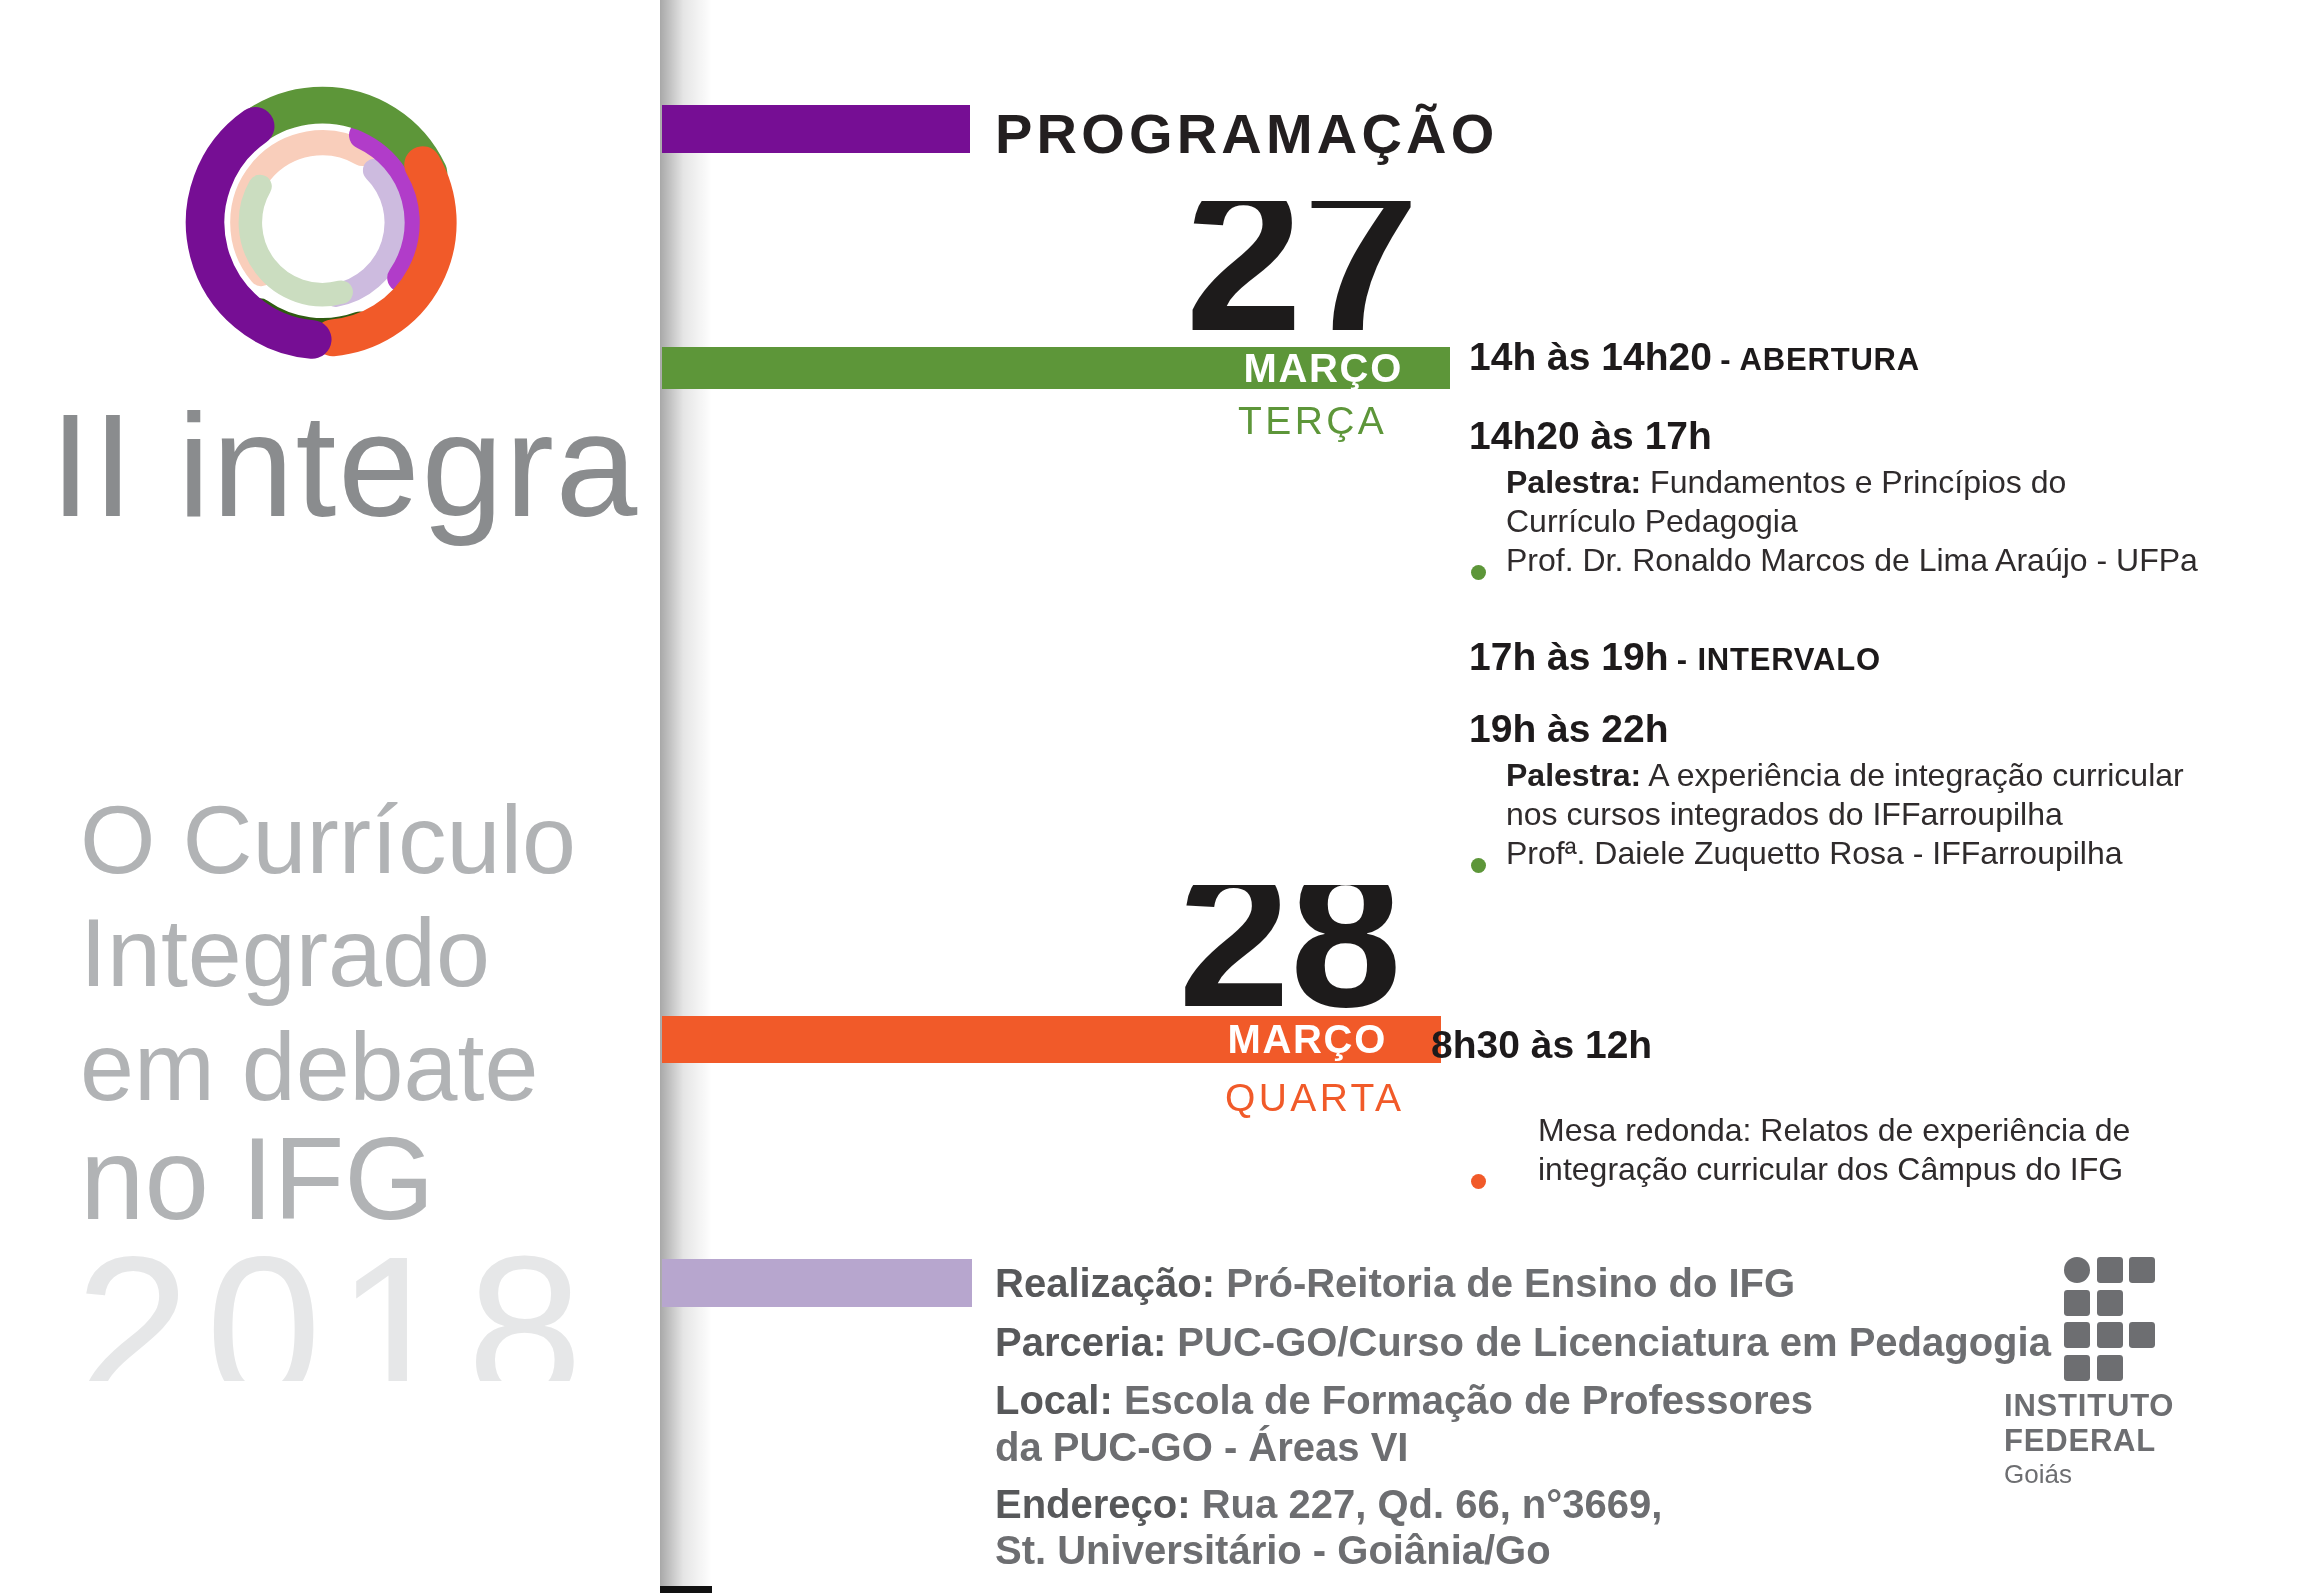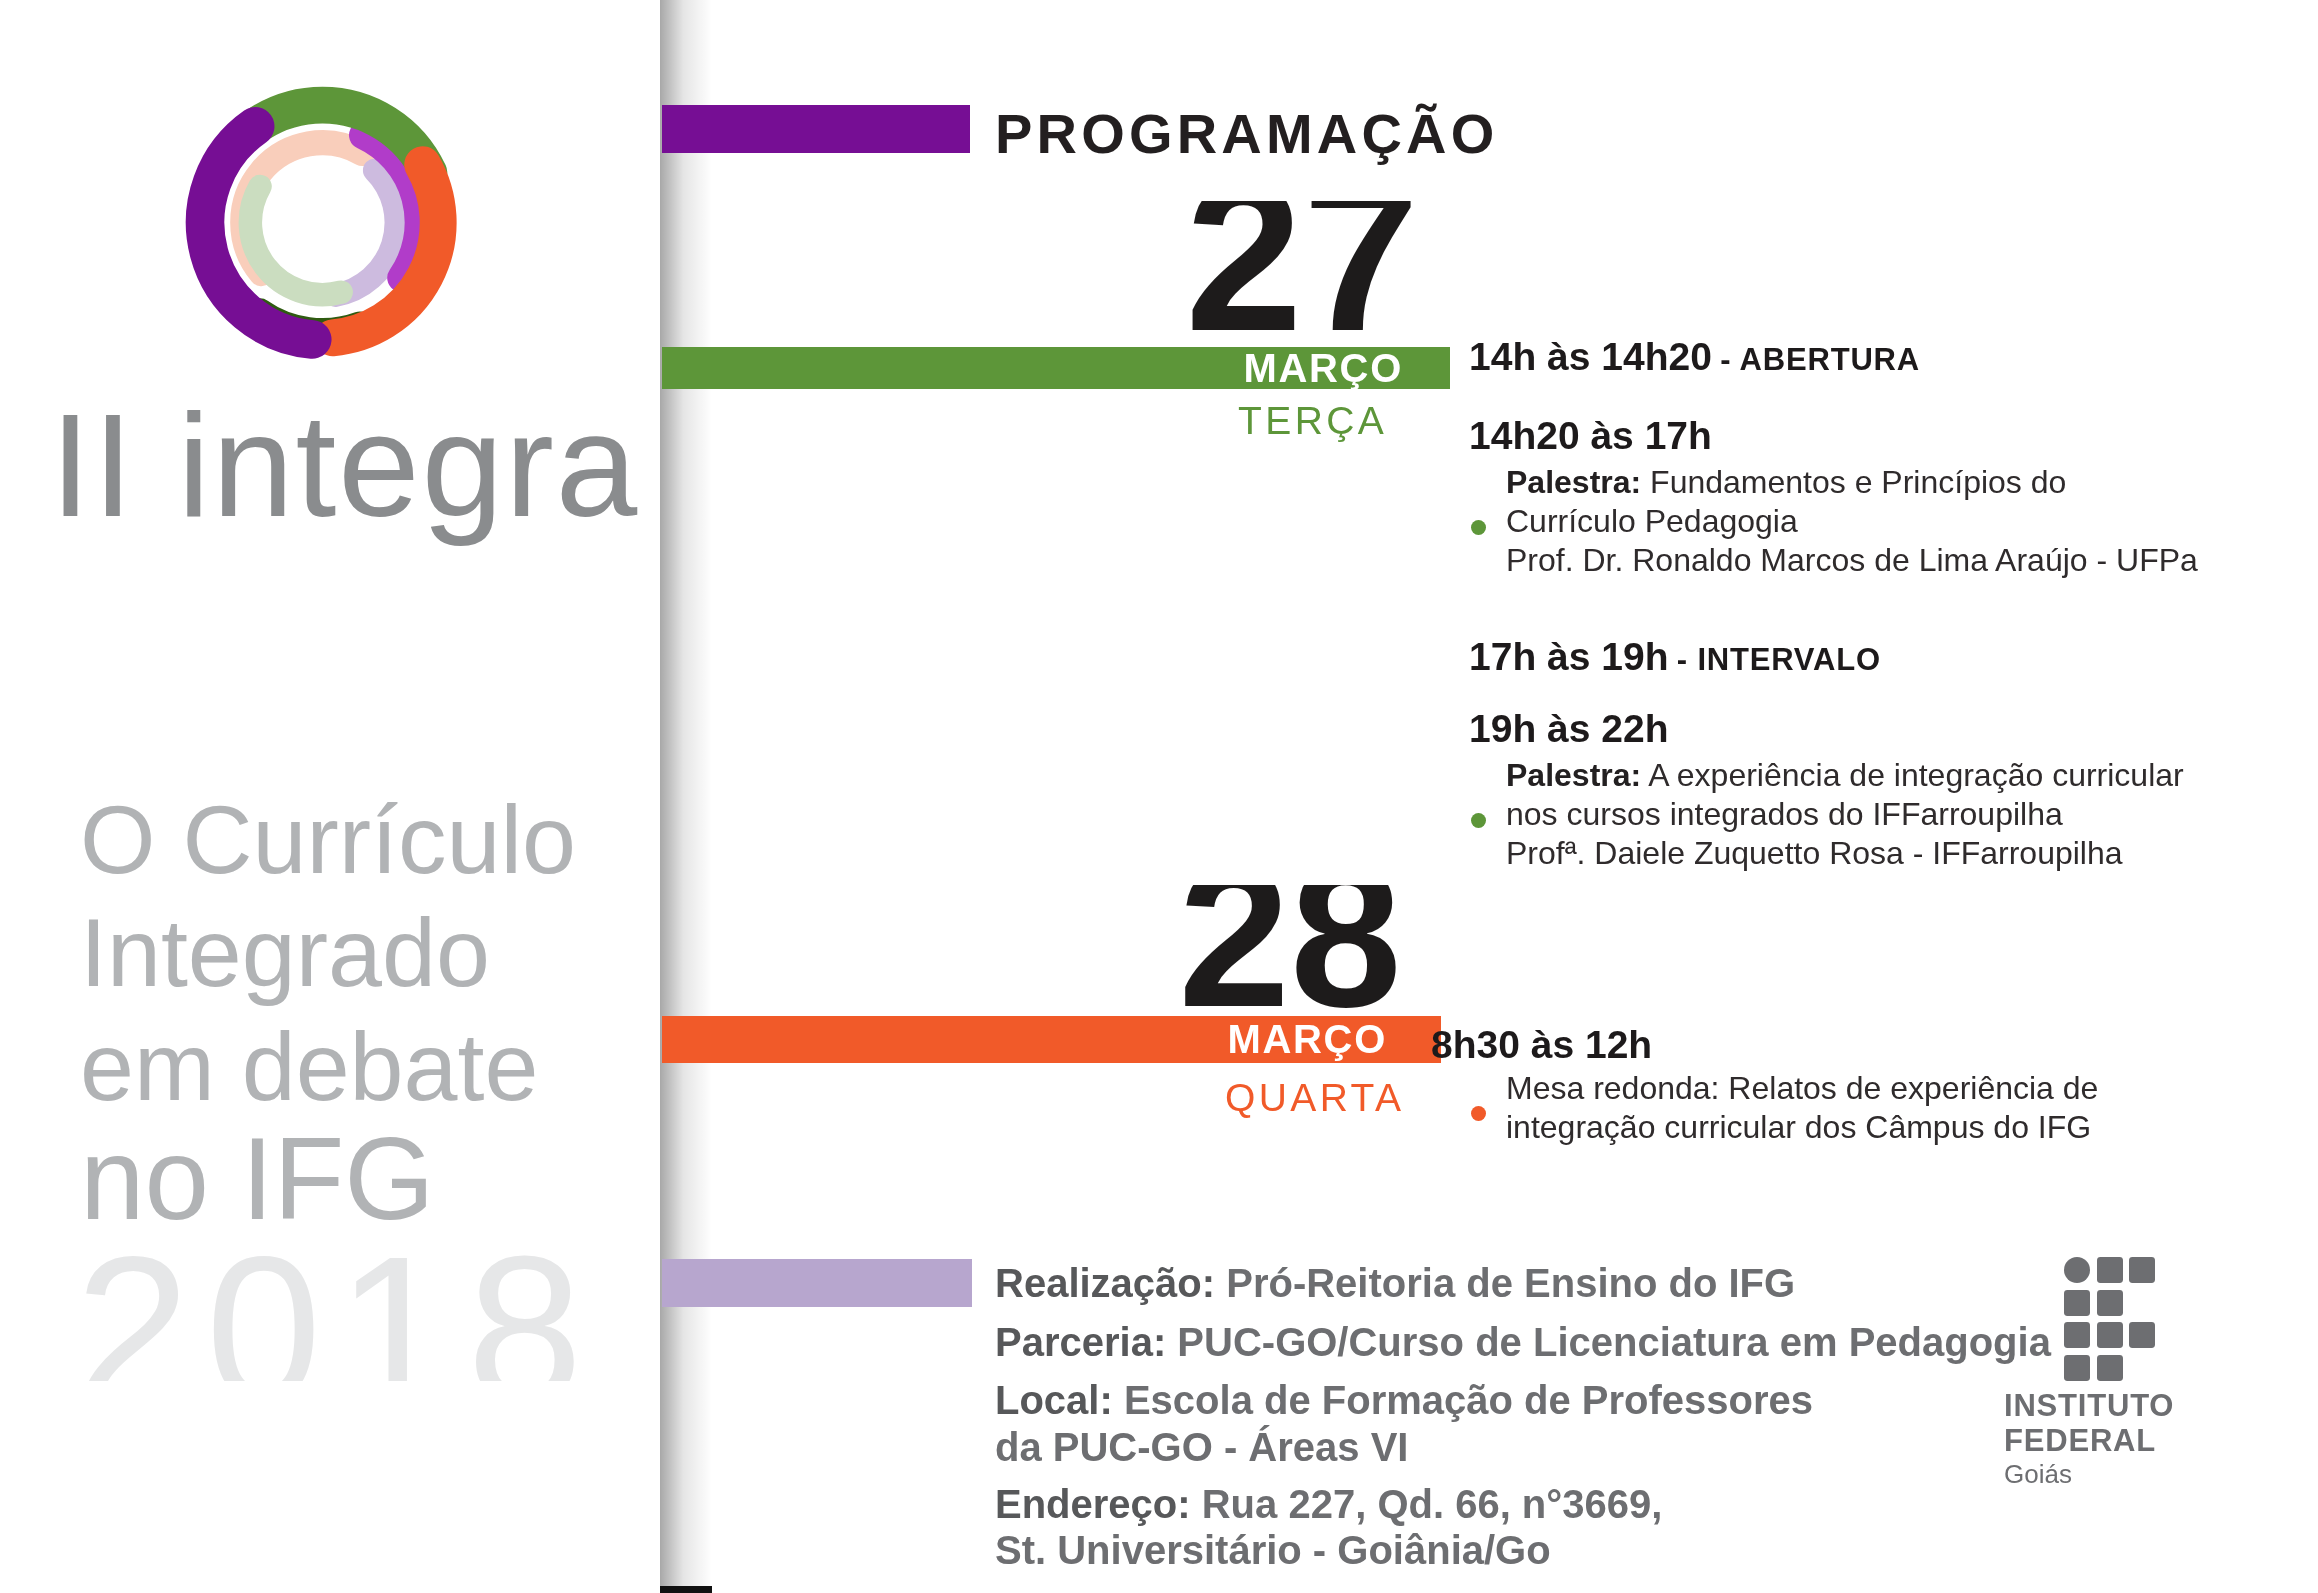--- a/index.html
+++ b/index.html
@@ -45,21 +45,21 @@
   .daybar-orange{left:662px;top:1016px;width:779px;height:47px;background:var(--orange);
                  font-size:40px;line-height:47px;box-sizing:border-box;}
   .daybar-orange .mlabel{padding-right:54px;display:block;}
   .weekday{font-size:39px;letter-spacing:3.4px;white-space:nowrap;}
   .wk-green{left:1238px;top:399px;color:var(--green);}
   .wk-orange{left:1225px;top:1076px;color:var(--orange);}
 
   
   .slot-time{font-size:39px;font-weight:bold;color:#1d1a1b;white-space:nowrap;}
   .slot-suffix{font-size:31px;font-weight:bold;letter-spacing:0.8px;margin-left:8.4px;}
-  .bullet-row{display:flex;align-items:center;}
+  .bullet-row{display:flex;align-items:flex-end;}
   .dot{width:15px;height:15px;border-radius:50%;margin-top:11px;flex:0 0 15px;}
   .dot-green{background:var(--green);}
   .dot-orange{background:var(--orange);}
   .btext{margin-left:20px;font-size:32px;line-height:39px;color:#2f2b2c;white-space:nowrap;}
   .btext b{color:#232021;}
 
   
   .bar-lav{left:662px;top:1259px;width:310px;height:48px;background:var(--lavender);}
   .finfo{font-size:40px;color:#6d6e71;white-space:nowrap;font-weight:bold;}
   .finfo b{color:#57585a;}
@@ -150,21 +150,21 @@
     <span>28</span>
   </div>
   <div class="abs daybar daybar-orange">
     <span class="mlabel">MARÇO</span>
   </div>
   <div class="abs weekday wk-orange">QUARTA</div>
 
   <div class="abs slot-time" style="left:1431px;top:1011px;margin-top:12px;">
     <span>8h30 às 12h</span>
   </div>
-  <div class="abs bullet-row" style="left:1471px;top:1069px;">
+  <div class="abs bullet-row" style="left:1471px;top:1111px;gap:32px;">
     <div class="dot dot-orange"></div>
     <div class="btext">
       <div>Mesa redonda: Relatos de experiência de</div>
       <div>integração curricular dos Câmpus do IFG</div>
     </div>
   </div>
 
   <div class="abs bar-lav"></div>
   <div class="abs finfo" style="left:995px;top:1261px;">
     <b>Realização:</b> <span>Pró-Reitoria de Ensino do IFG</span>

